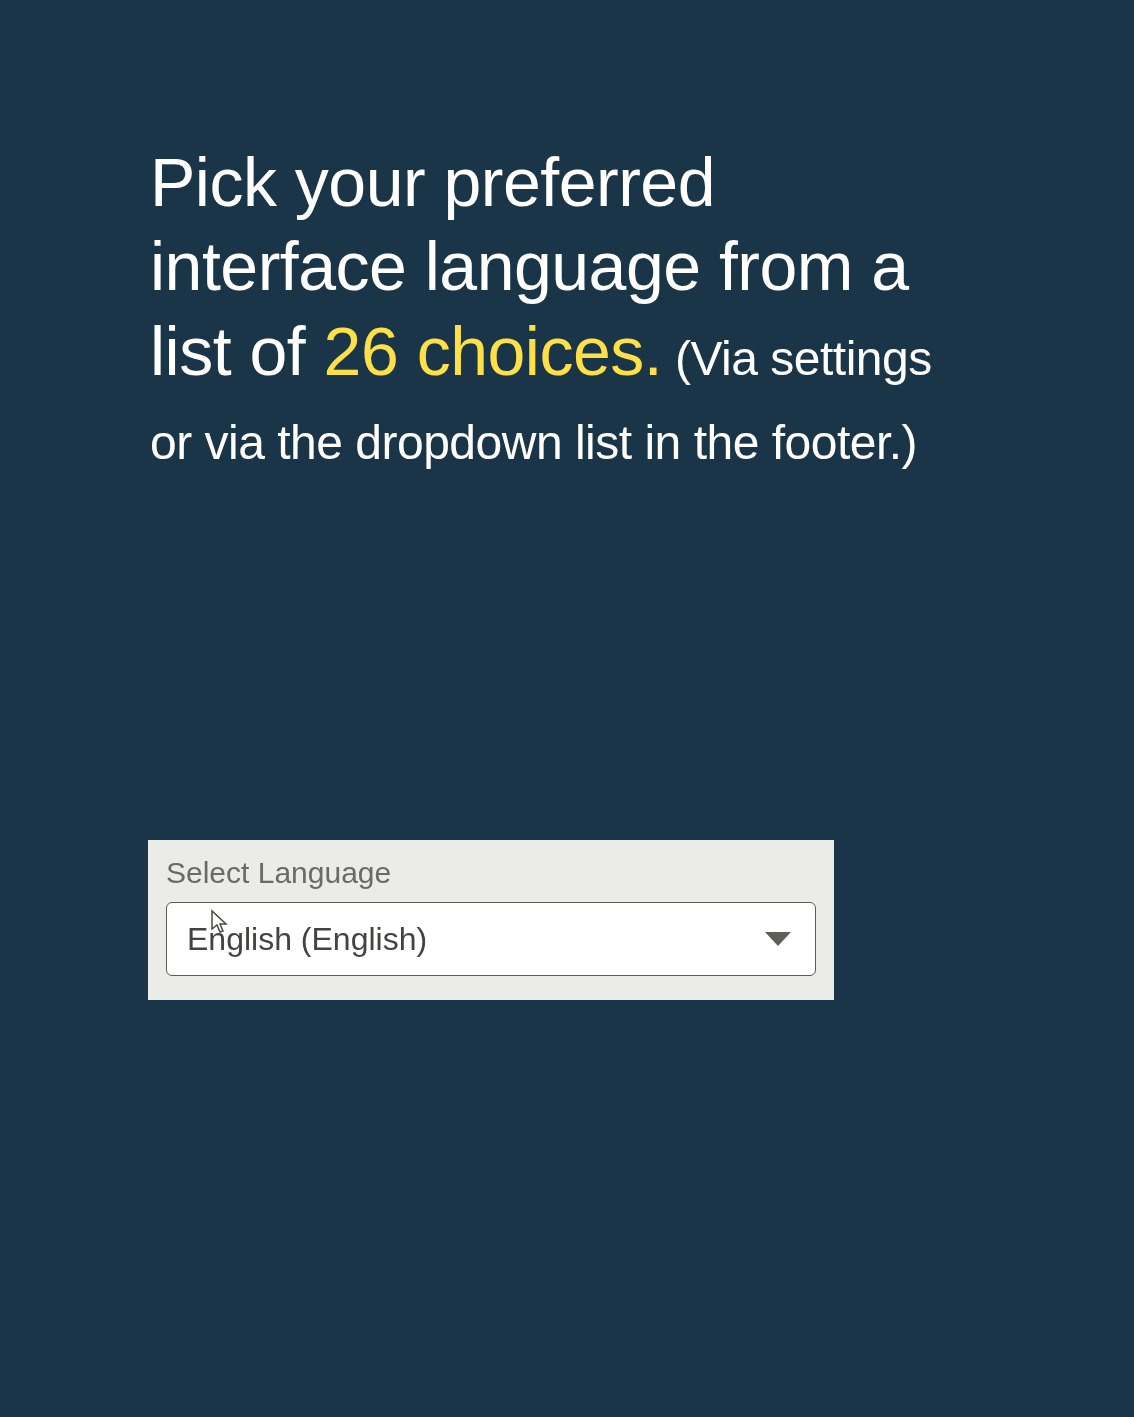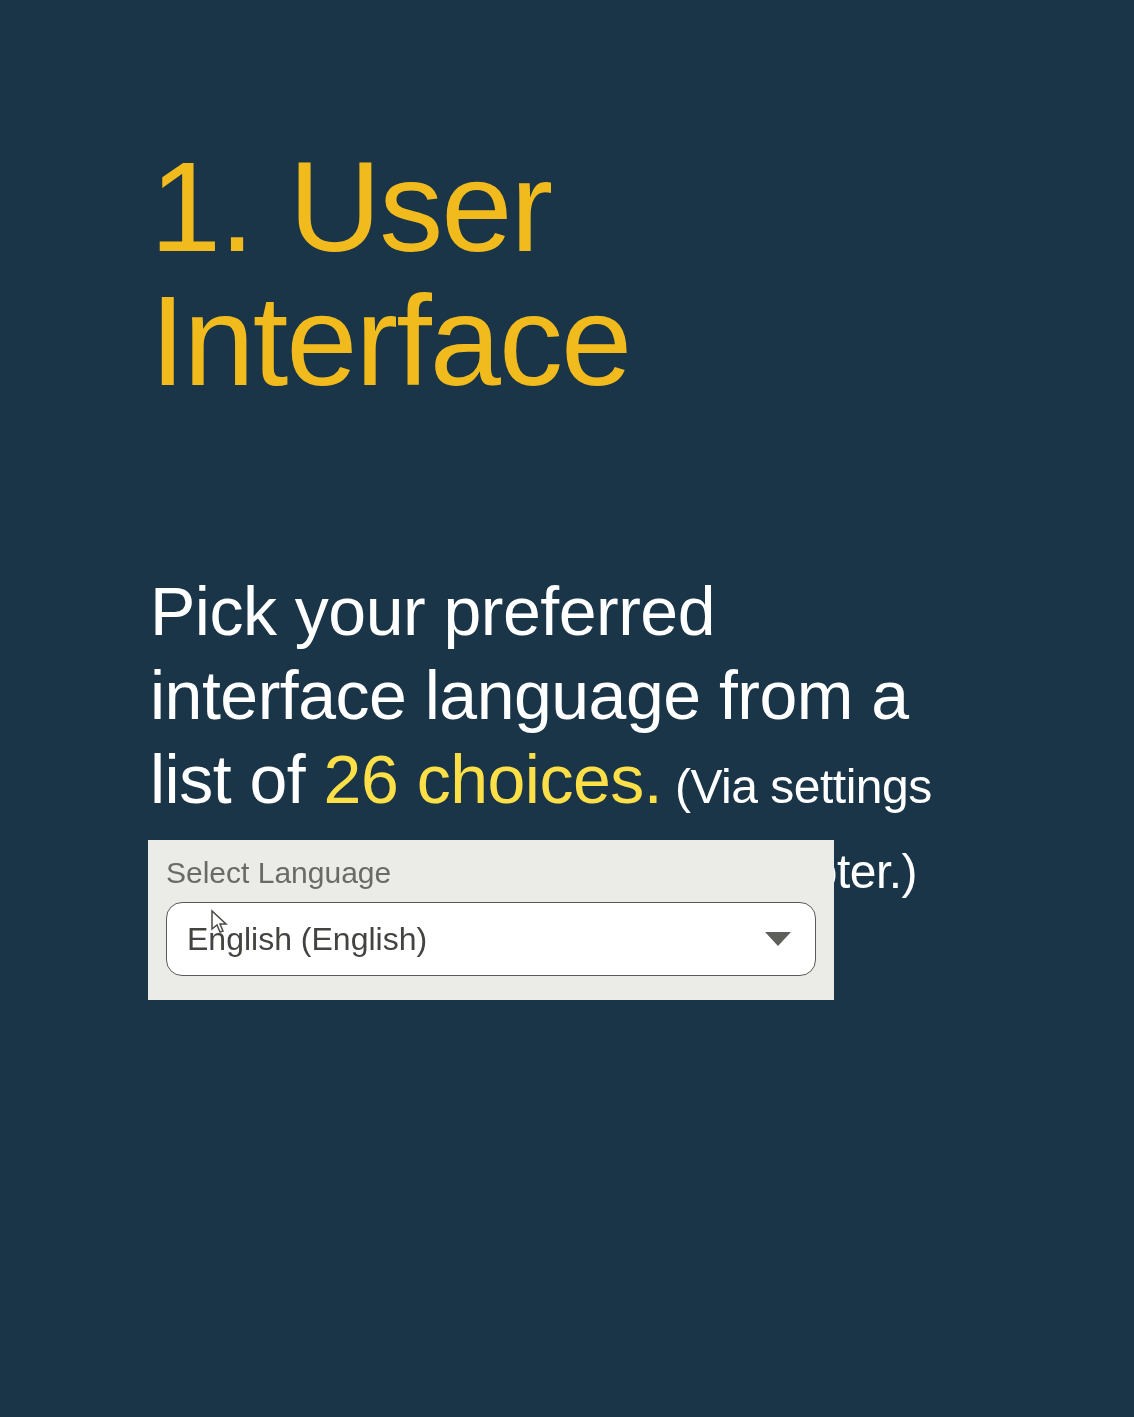--- a/index.html
+++ b/index.html
@@ -57,21 +57,21 @@
     font-size: 30px;
     font-weight: 400;
     margin-bottom: 12px;
     font-family: 'Segoe UI', Arial, sans-serif;
   }
   .select-box {
     width: 100%;
     height: 74px;
     background: #ffffff;
     border: 1px solid #5a5a56;
-    border-radius: 16px;
+    border-radius: 6px;
     display: flex;
     align-items: center;
     justify-content: space-between;
     padding: 0 24px 0 20px;
     position: relative;
   }
   .select-value {
     color: #434340;
     font-size: 32px;
     font-weight: 400;
@@ -91,23 +91,20 @@
     width: 20px;
     height: 26px;
     pointer-events: none;
   }
 </style>
 </head>
 <body>
 
 <div class="slide">
 
-  <h1 class="title">
-    <span class="num">1.</span><span>User Interface</span>
-  </h1>
 
   <p class="body-text">
     <span>Pick your preferred interface language from a list of </span><span class="accent">26 choices.</span><span class="small"> (Via settings or via the dropdown list in the footer.)</span>
   </p>
 
   <div class="dropdown-panel">
     <div class="panel-label">Select Language</div>
     <div class="select-box">
       <svg class="cursor" viewBox="0 0 20 26">
         <path d="M3 2 L3 20 L8 16 L11 23 L14 22 L11 15 L17 15 Z" fill="none" stroke="#4a4a46" stroke-width="1.5"></path>

